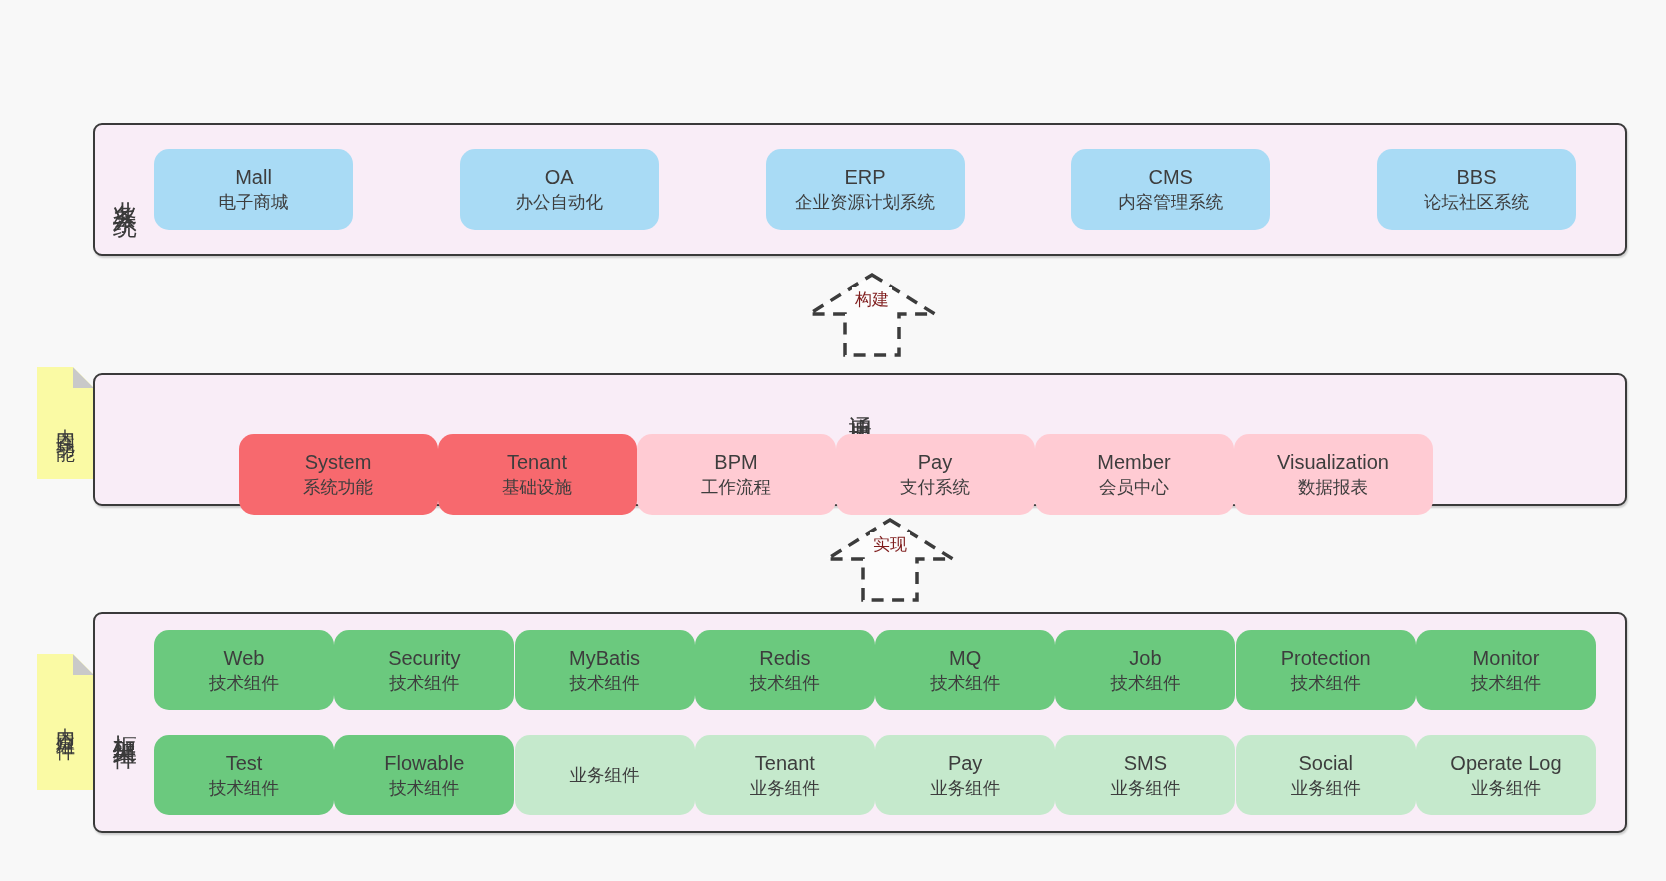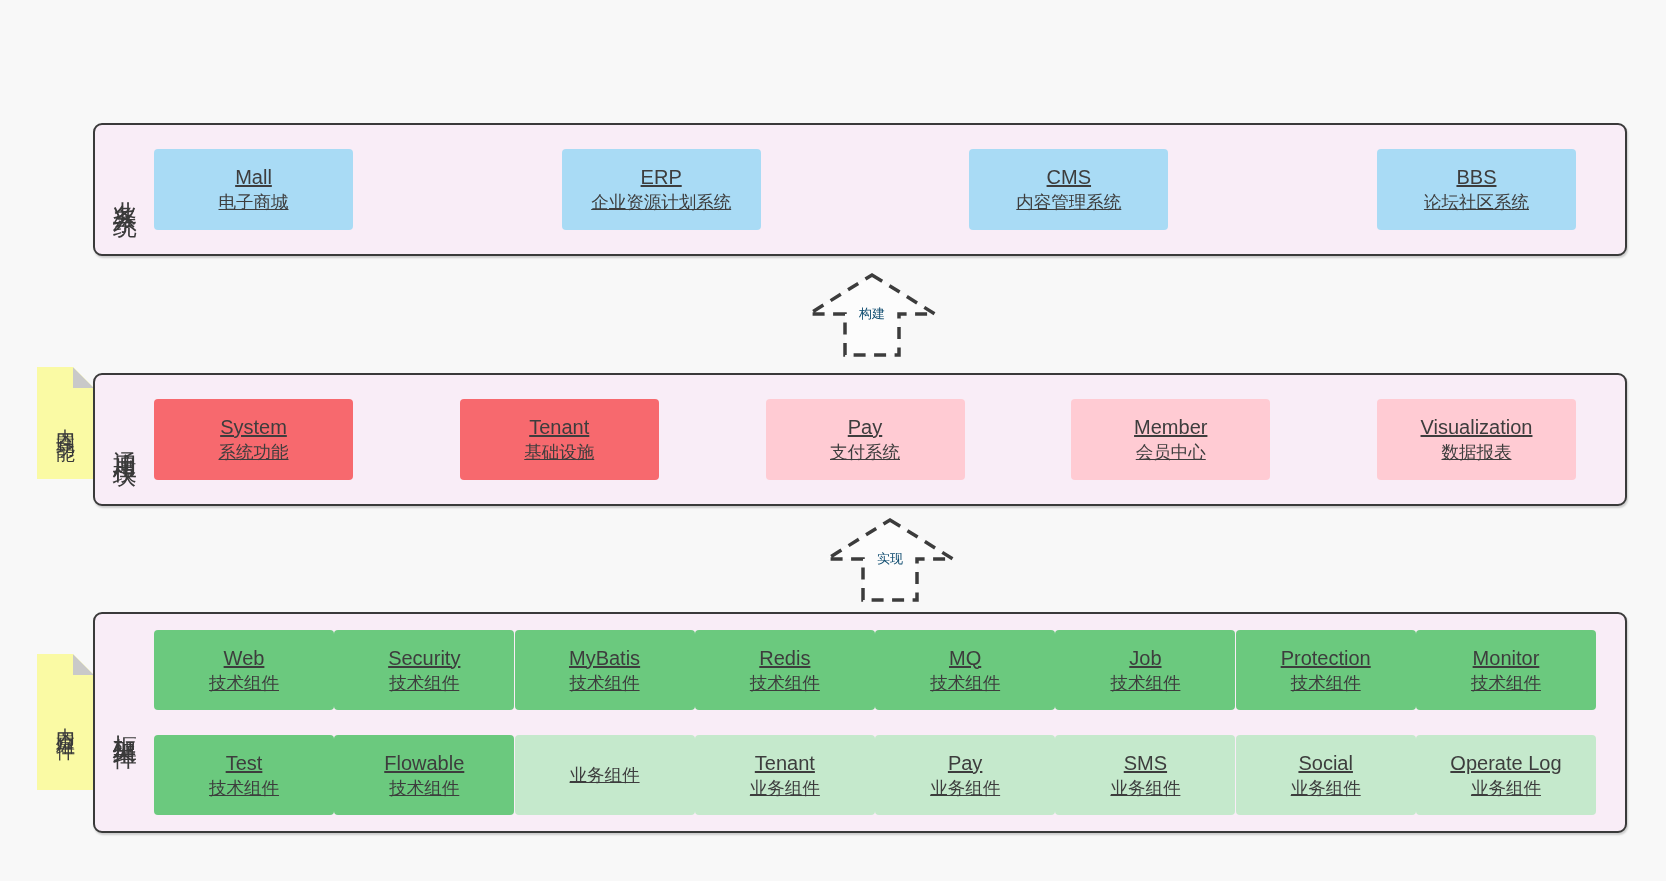--- a/index.html
+++ b/index.html
@@ -20,21 +20,21 @@
     box-sizing: border-box;
     background: #f9edf7;
     border: 2px solid #3a3a3a;
     border-radius: 9px;
     box-shadow: 1px 2px 2px rgba(0,0,0,0.18);
     display: flex;
     align-items: center;
     z-index: 1;
   }
   .layer-business  { top: 123px; height: 133px; }
-  .layer-modules   { top: 373px; height: 133px; }
+  .layer-modules   { top: 373px; height: 133px; flex-direction: column; }
   .layer-framework { top: 612px; height: 221px; }
 
   .label-col {
     width: 59px;
     flex: 0 0 59px;
     display: flex;
     align-items: center;
     justify-content: center;
   }
   .layer-label {
@@ -63,28 +63,27 @@
   }
   .row {
     display: flex;
     justify-content: space-between;
     align-items: center;
   }
 
   
   .box {
     box-sizing: border-box;
-    border-radius: 4px;
+    border-radius: 15px;
     display: flex;
     flex-direction: column;
     align-items: center;
     justify-content: center;
     text-align: center;
     padding: 2px 6px;
-    text-decoration: underline;
   }
   .layer-business .box, .layer-modules .box { width: 199px; height: 81px; }
   .layer-framework .box { width: 180px; height: 80px; }
 
   .box .en { font-size: 20px; line-height: 25px; }
   .box .zh { font-size: 17.5px; line-height: 24px; }
 
   .box.blue        { background: #a9dbf5; }
   .box.red         { background: #f7696e; }
   .box.pink        { background: #ffcbd3; }
@@ -132,26 +131,26 @@
   .arrow svg { display: block; width: 136px; height: 86px; }
   .arrow path {
     fill: #fcfcfc;
     stroke: #3c3c3c;
     stroke-width: 3.5;
     stroke-dasharray: 12 8.5;
   }
   .arrow-label {
     position: absolute;
     left: 50%;
-    top: 32px;
+    top: 15px;
     transform: translateX(-50%);
     background: #fcfcfc;
     padding: 1px 3px;
-    font-size: 13px;
-    color: #0c4a6e;
+    font-size: 17px;
+    color: #7f1d1d;
     white-space: nowrap;
   }
 </style>
 </head>
 <body>
 
 <div class="tag tag-features">
   <span class="tag-text">内置功能</span>
   <i class="fold"></i>
 </div>
@@ -164,20 +163,24 @@
   <div class="label-col">
     <span class="layer-label">业务系统</span>
   </div>
   <div class="boxes">
 
   <div class="box blue">
         <span class="en">Mall</span>
         <span class="zh">电子商城</span>
       </div>
       <div class="box blue">
+        <span class="en">OA</span>
+        <span class="zh">办公自动化</span>
+      </div>
+      <div class="box blue">
         <span class="en">ERP</span>
         <span class="zh">企业资源计划系统</span>
       </div>
       <div class="box blue">
         <span class="en">CMS</span>
         <span class="zh">内容管理系统</span>
       </div>
       <div class="box blue">
         <span class="en">BBS</span>
         <span class="zh">论坛社区系统</span>
@@ -200,20 +203,24 @@
 
   <div class="box red">
         <span class="en">System</span>
         <span class="zh">系统功能</span>
       </div>
       <div class="box red">
         <span class="en">Tenant</span>
         <span class="zh">基础设施</span>
       </div>
       <div class="box pink">
+        <span class="en">BPM</span>
+        <span class="zh">工作流程</span>
+      </div>
+      <div class="box pink">
         <span class="en">Pay</span>
         <span class="zh">支付系统</span>
       </div>
       <div class="box pink">
         <span class="en">Member</span>
         <span class="zh">会员中心</span>
       </div>
       <div class="box pink">
         <span class="en">Visualization</span>
         <span class="zh">数据报表</span>

